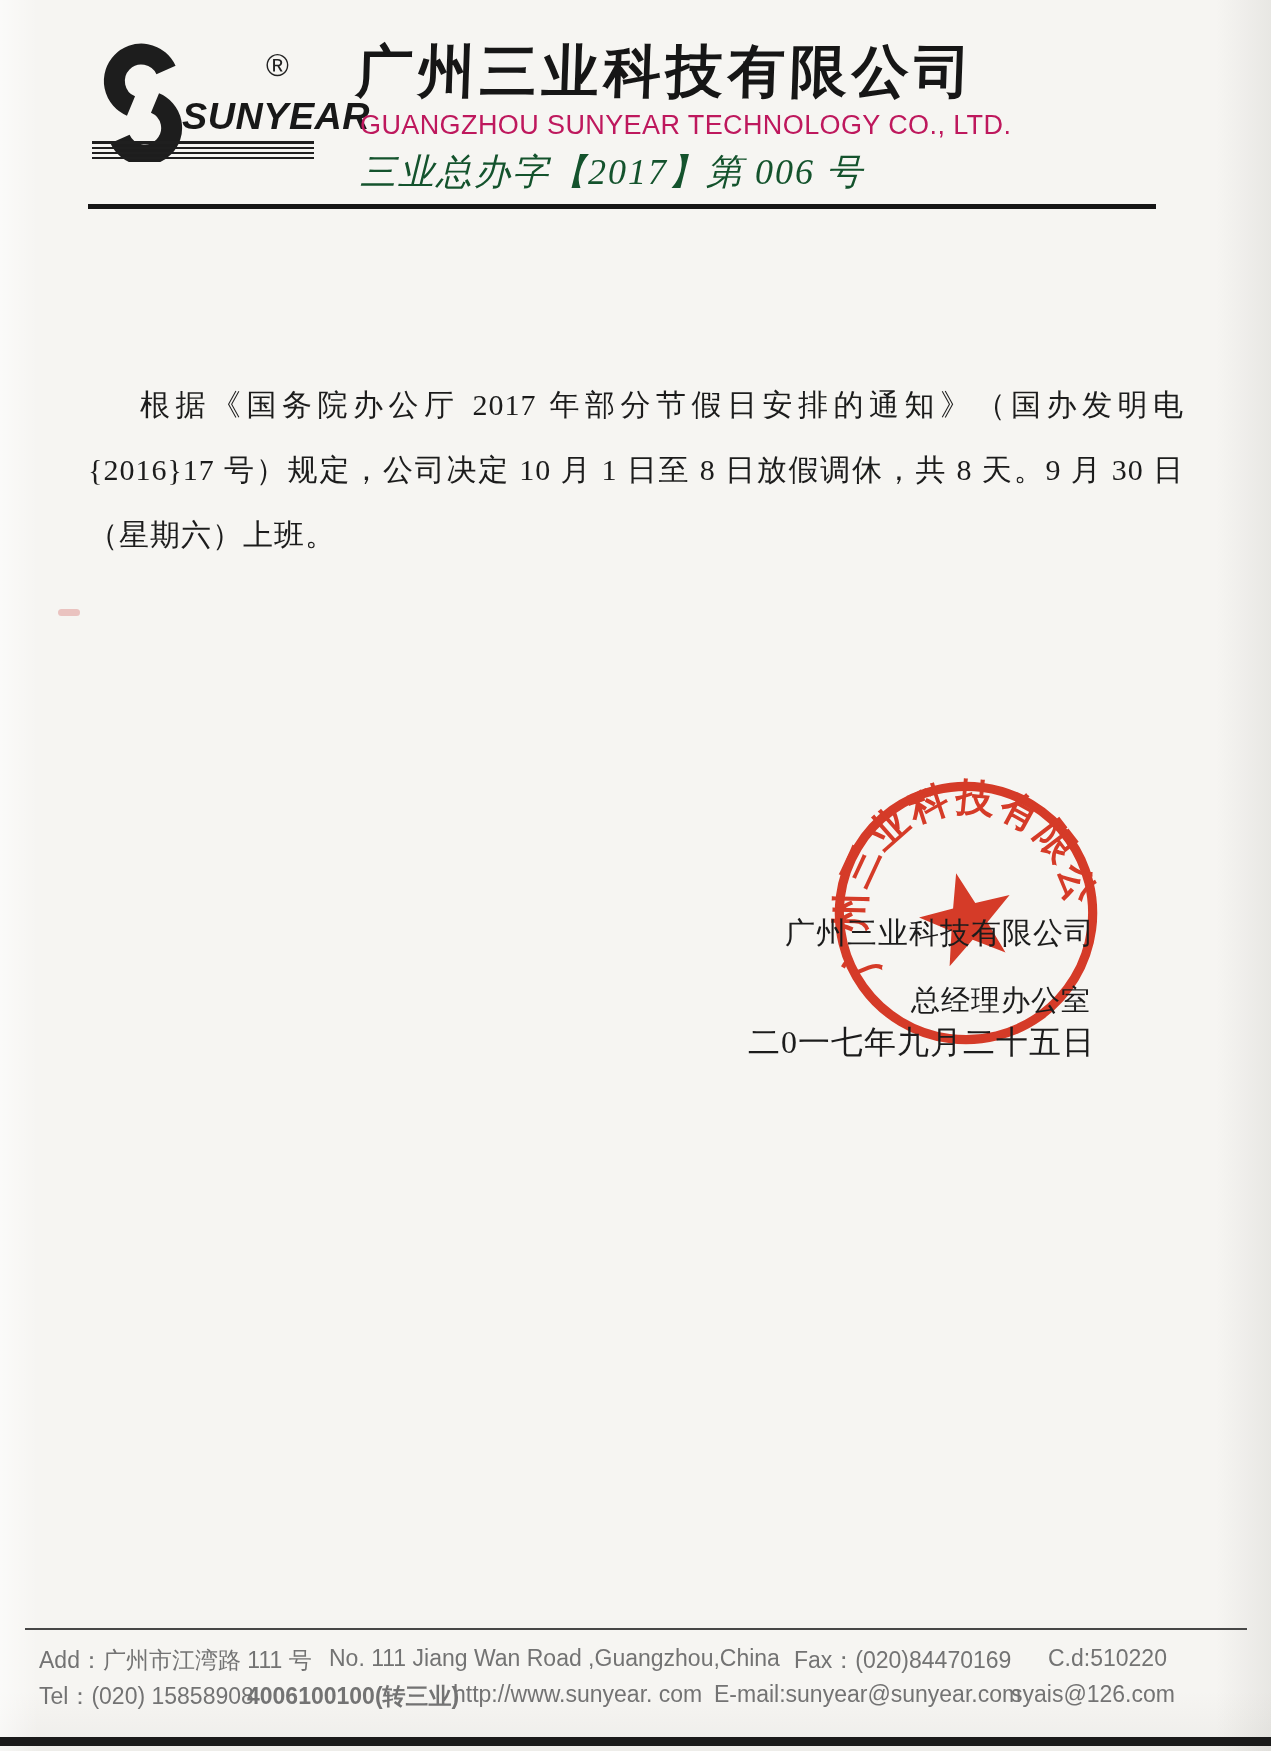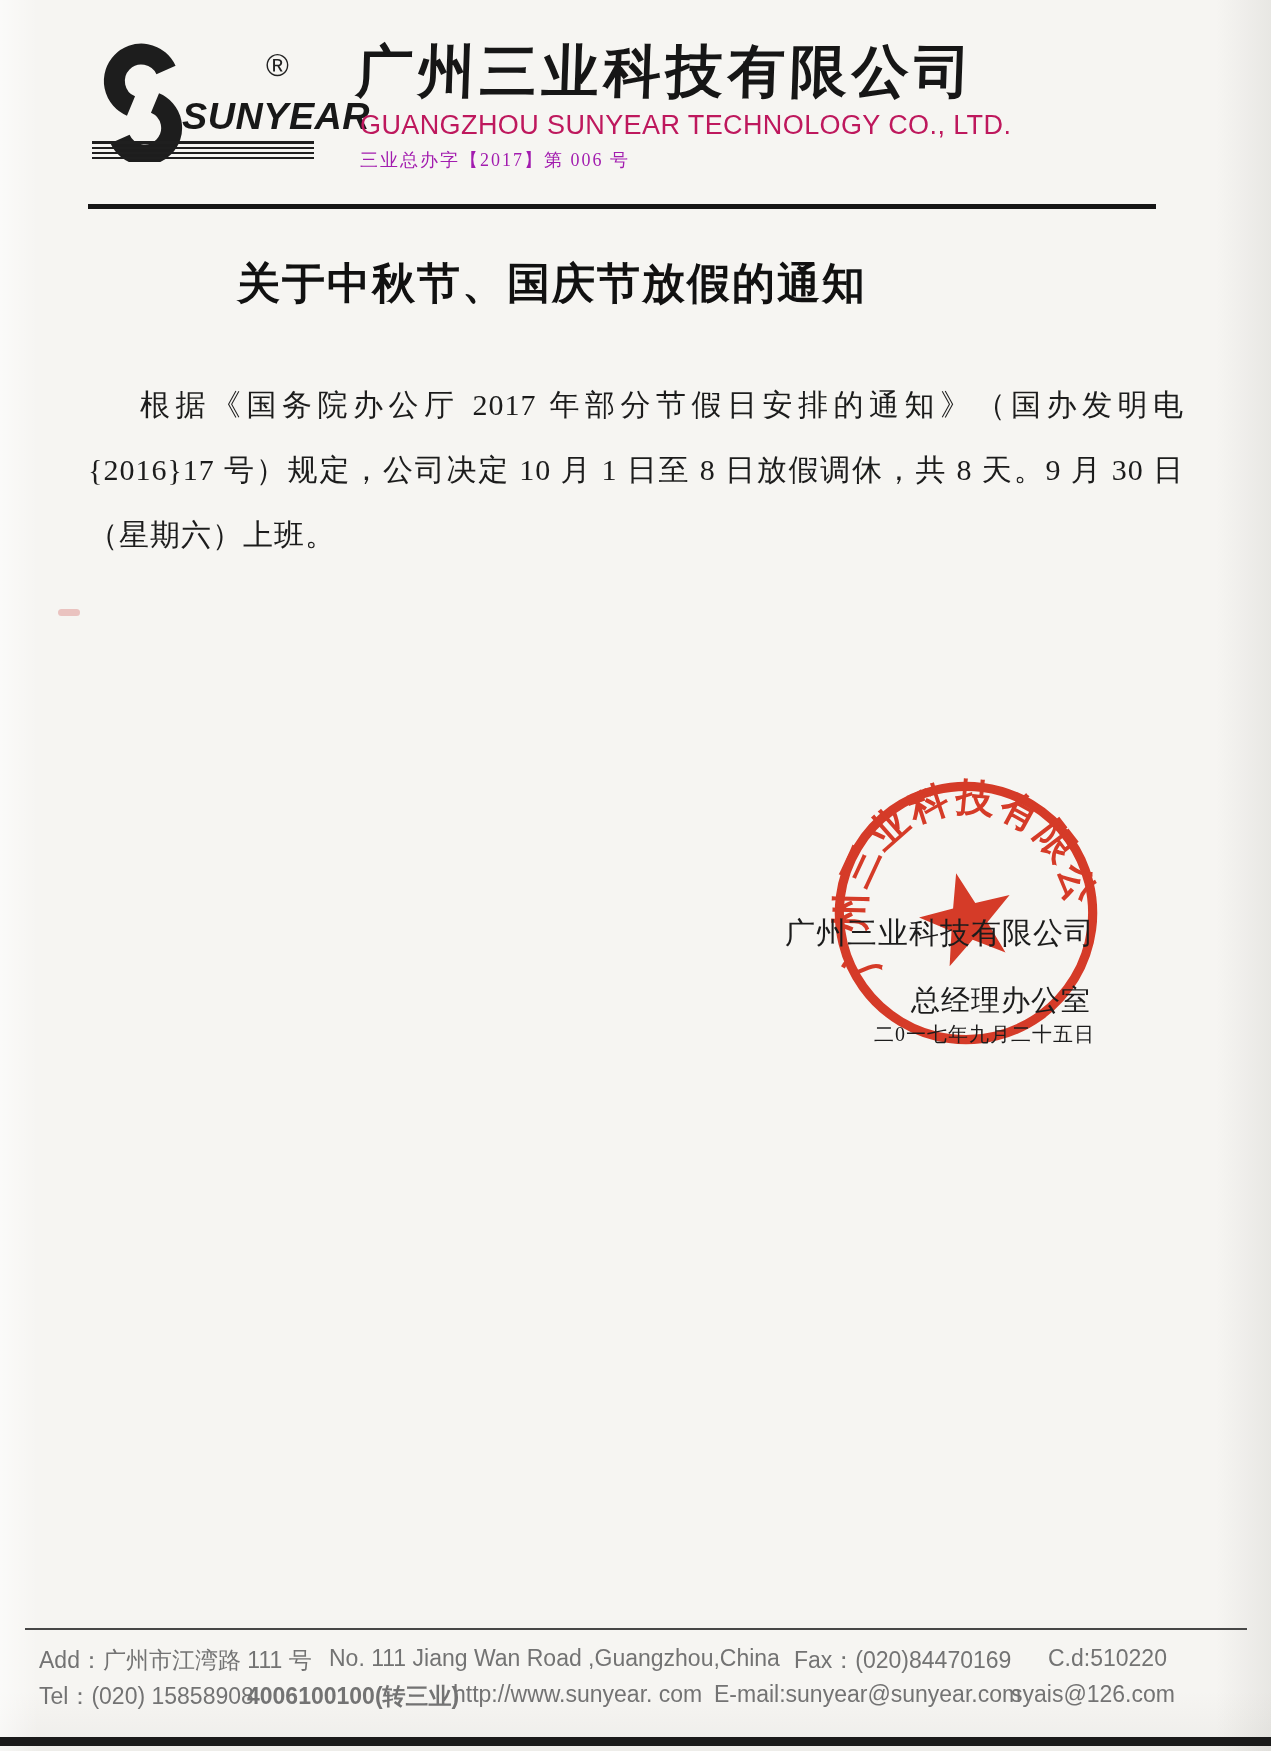--- a/index.html
+++ b/index.html
@@ -36,43 +36,43 @@
     position:absolute; left:356px; top:34px; width:620px;
     font-size:57px; font-weight:bold; letter-spacing:5px; white-space:nowrap;
     transform:skewX(-2deg); color:#161616;
   }
   .company-en {
     position:absolute; left:360px; top:110px; white-space:nowrap;
     font-family:"Liberation Sans","DejaVu Sans",sans-serif;
     font-size:27px; letter-spacing:0.4px; color:#be185d;
   }
   .doc-number {
-    position:absolute; left:360px; top:148px; font-size:18px;
-    letter-spacing:2px; color:#a21caf; white-space:nowrap;
+    position:absolute; left:360px; top:148px; font-size:36px;
+    letter-spacing:2px; color:#14532d; white-space:nowrap;font-style:italic;
   }
   .header-rule { position:absolute; left:88px; top:204px; width:1068px; height:5px; background:#161616; }
 
   
   .notice-title {
     position:absolute; left:0; top:255px; width:1104px; margin:0;
     text-align:center; font-size:43px; letter-spacing:2px; font-weight:bold;
     font-family:"Liberation Sans","DejaVu Sans",sans-serif; color:#111;
   }
   .body-text {
     position:absolute; left:88px; top:372px; width:1096px;
     font-size:30px; line-height:65px; text-align:justify; letter-spacing:1px;
   }
   .body-text p { margin:0; text-indent:52px; }
   .body-text p + p { margin-top:16px; }
 
   
   .signature { position:absolute; right:176px; top:913px; text-align:right; }
   .sig-company { font-size:30px; letter-spacing:1px; margin-bottom:27px; white-space:nowrap; }
   .sig-dept    { font-size:29px; letter-spacing:1px; margin-bottom:0; padding-right:4px; white-space:nowrap; }
-  .sig-date    { font-size:20px; letter-spacing:1px; white-space:nowrap; }
+  .sig-date    { font-size:32px; letter-spacing:1px; white-space:nowrap; }
 
   
   .stamp {
     position:absolute; left:823px; top:770px; width:286px; height:286px;
     transform:rotate(-14deg); mix-blend-mode:multiply; opacity:0.92;
     --stamp-red:#da2c17;
   }
   .stamp text {
     font-family:"Liberation Serif","DejaVu Serif",serif;
     font-size:38px; font-weight:bold; letter-spacing:3px;
@@ -118,21 +118,20 @@
         <div></div>
         <div></div>
         <div></div>
     </div>
     <div class="company-zh">广州三业科技有限公司</div>
     <div class="company-en">GUANGZHOU SUNYEAR TECHNOLOGY CO., LTD.</div>
     <div class="doc-number">三业总办字【2017】第 006 号</div>
     <div class="header-rule"></div>
   </div>
 
-  <h1 class="notice-title">关于中秋节、国庆节放假的通知</h1>
 
   <div class="body-text">
     <p>根据《国务院办公厅 2017 年部分节假日安排的通知》（国办发明电{2016}17 号）规定，公司决定 10 月 1 日至 8 日放假调休，共 8 天。9 月 30 日（星期六）上班。</p>
   </div>
 
   <svg class="stamp" viewBox="0 0 280 280" style="--stamp-red: #da2c17;">
     <circle cx="140" cy="140" r="124" fill="none" style="stroke:var(--stamp-red)" stroke-width="9"></circle>
     <polygon points="140,100 128.8,132.6 94.3,133.2 121.9,153.9 111.8,186.8 140,167 168.2,186.8 158.1,153.9 185.7,133.2 151.2,132.6" style="fill:var(--stamp-red)"></polygon>
     <defs>
       <path id="sealArc" d="M 46,174.2 A 100,100 0 1 1 234,174.2" fill="none"></path>

